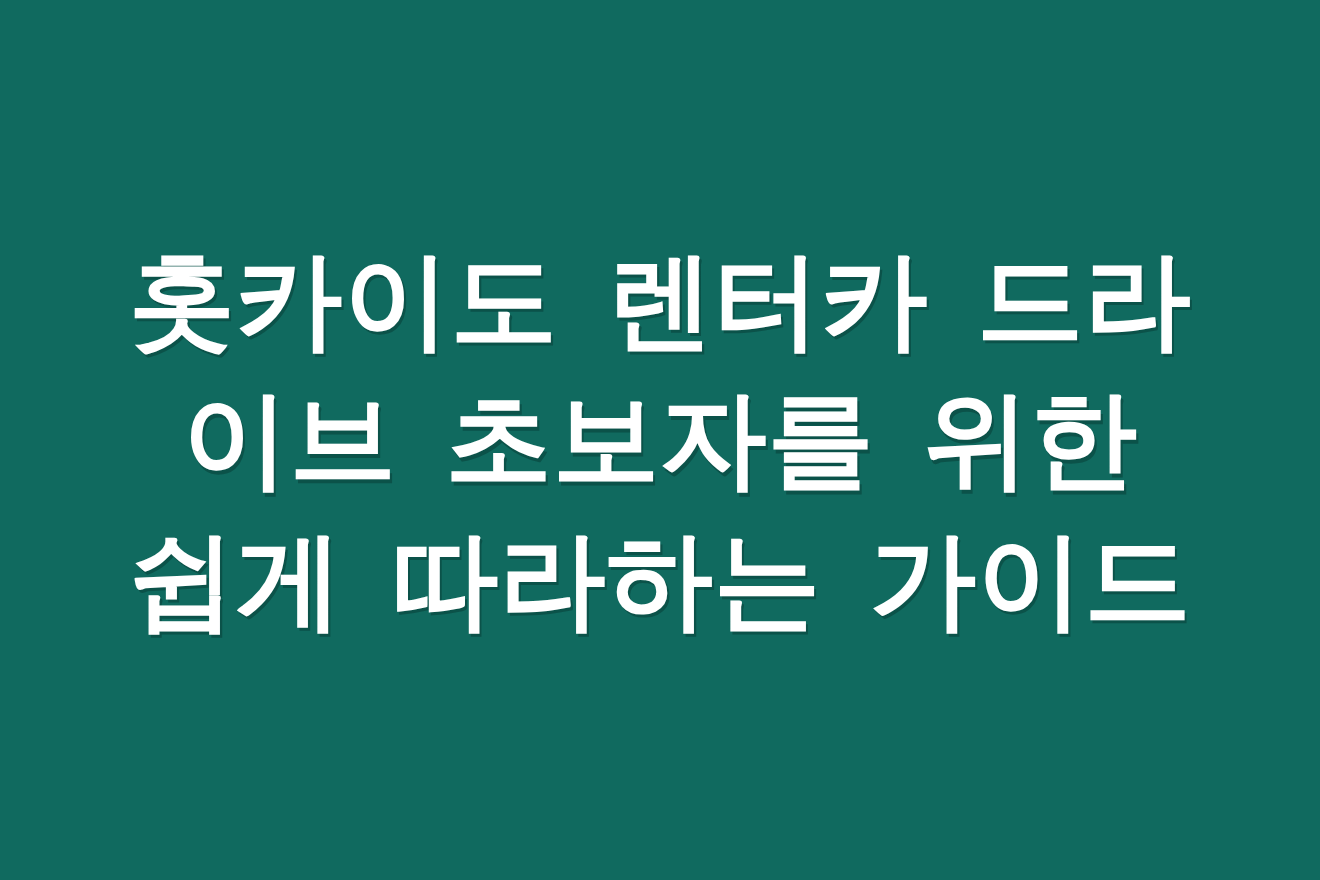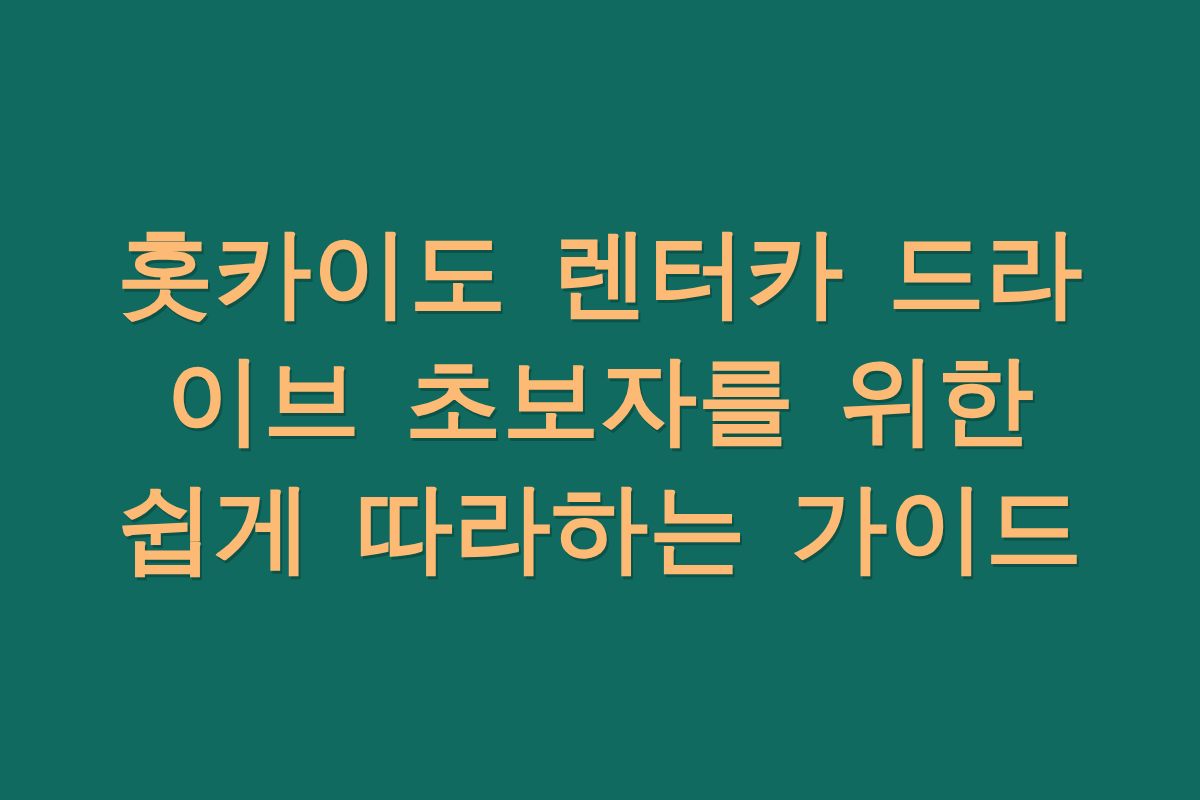--- a/index.html
+++ b/index.html
@@ -23,21 +23,21 @@
     align-items: center;
     justify-content: center;
     background: #106A5F;
   }
 
   #headline {
     width: 1010px;
     margin: 0;
     padding: 0;
     text-align: center;
-    color: #fdba74;
+    color: #ffffff;
     font-family: "DejaVu Sans", "Liberation Sans", sans-serif;
     font-weight: 700;
     font-size: 97px;
     line-height: 1.31;
     letter-spacing: 0.006em;
     word-spacing: 0.10em;
     white-space: normal;
     overflow-wrap: break-word;
     text-rendering: optimizeLegibility;
     text-shadow: 2px 3px 0 rgba(8, 62, 54, 0.55);

